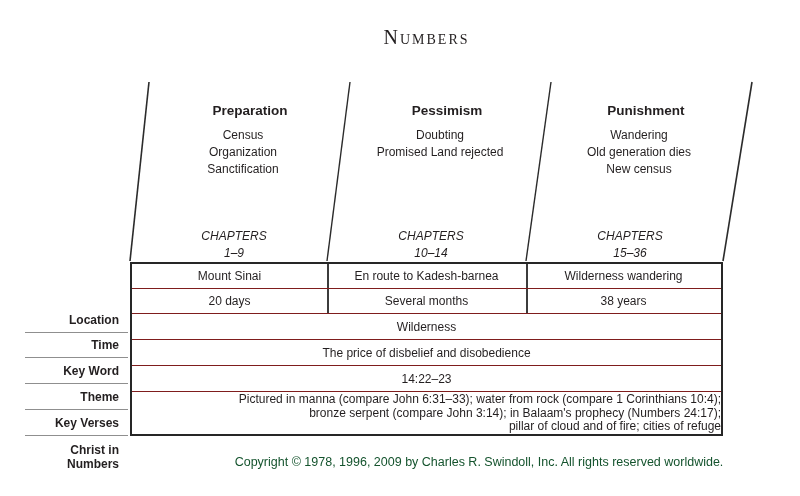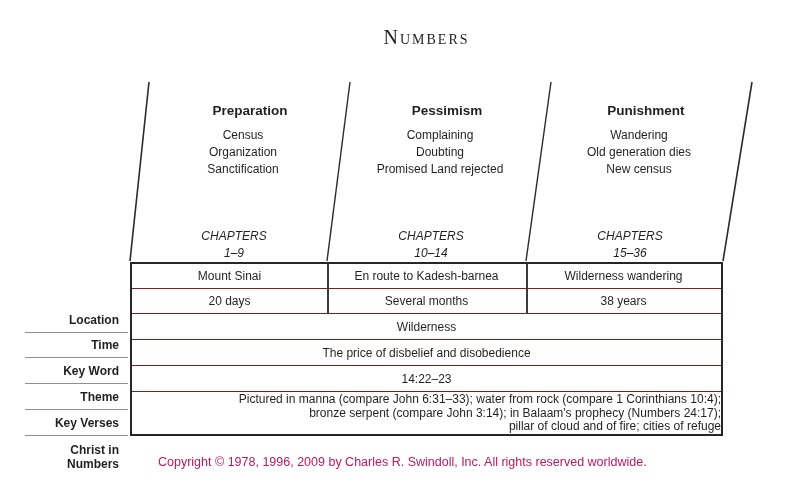--- a/index.html
+++ b/index.html
@@ -38,22 +38,22 @@
   .cell.span{width:100%;}
   .vdiv{position:absolute;top:0;width:1.5px;height:50px;background:#3c3c3c;}
   .christ-lines{width:100%;text-align:right;font-size:12px;line-height:13.5px;padding-top:1px;}
   
   .labels{position:absolute;left:25px;top:268px;width:103px;margin-top:40px;}
   .lrow{display:flex;align-items:center;justify-content:flex-end;
     box-sizing:border-box;padding-right:9px;
     font-weight:bold;font-size:12px;text-align:right;}
   .lrow.lined{border-bottom:1px solid #8f8f8f;}
   
-  .copyright{position:absolute;left:158px;top:455px;width:642px;
-    font-size:12.5px;color:#be185d;}
+  .copyright{position:absolute;left:158px;top:455px;width:642px;text-align:center;
+    font-size:12.5px;color:#14532d;}
 </style>
 </head>
 <body>
 
 <div class="page">
 
   <div class="title">Numbers</div>
 
   <svg class="slants" width="800" height="496" viewBox="0 0 800 496">
     <line x1="149" y1="82" x2="130" y2="261" stroke="#2b2b2b" stroke-width="1.6"></line>
@@ -71,21 +71,20 @@
     </div>
     <div class="col-chapters">
       <div>CHAPTERS</div>
       <div>1–9</div>
     </div>
   </div>
 
   <div class="slant-col" style="left:327px">
     <div class="col-heading">Pessimism</div>
     <div class="col-points">
-      <div>Complaining</div>
       <div>Doubting</div>
       <div>Promised Land rejected</div>
     </div>
     <div class="col-chapters">
       <div>CHAPTERS</div>
       <div>10–14</div>
     </div>
   </div>
 
   <div class="slant-col" style="left:526px">

